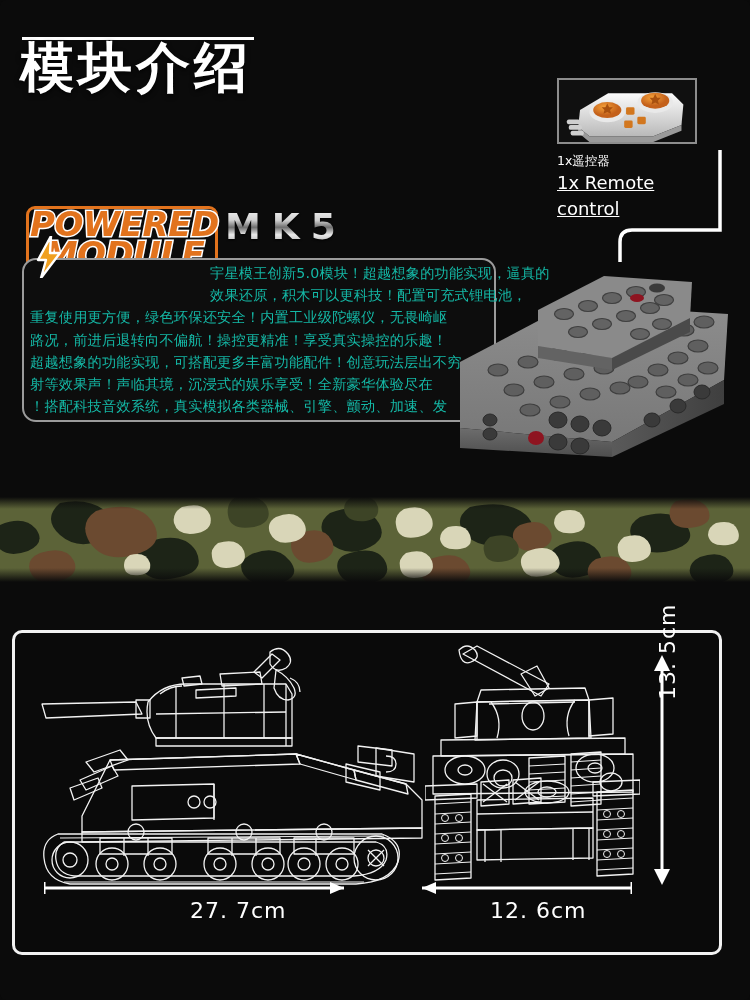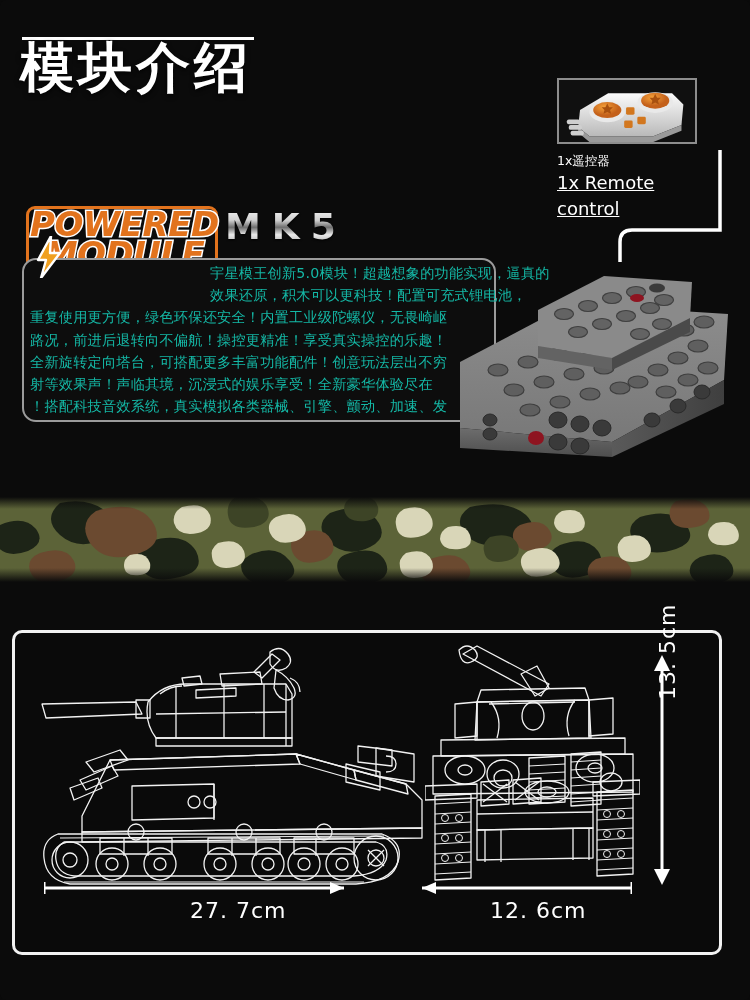--- a/index.html
+++ b/index.html
@@ -132,21 +132,21 @@
     </svg>
   </div>
   <div class="mk5">MK5</div>
 
   <div class="txt-panel"></div>
   <div class="body-text">
     <div class="ln i1">宇星模王创新5.0模块！超越想象的功能实现，逼真的</div>
     <div class="ln i2">效果还原，积木可以更科技！配置可充式锂电池，</div>
     <div class="ln">重复使用更方便，绿色环保还安全！内置工业级陀螺仪，无畏崎岖</div>
     <div class="ln">路况，前进后退转向不偏航！操控更精准！享受真实操控的乐趣！</div>
-    <div class="ln">全新旋转定向塔台，可搭配更多丰富功能配件！创意玩法层出不穷</div>
+    <div class="ln">超越想象的功能实现，可搭配更多丰富功能配件！创意玩法层出不穷</div>
     <div class="ln">射等效果声！声临其境，沉浸式的娱乐享受！全新豪华体验尽在</div>
     <div class="ln">！搭配科技音效系统，真实模拟各类器械、引擎、颤动、加速、发</div>
   </div>
 
   <svg class="callout" viewBox="0 0 112 112">
     <path d="M110 0 L110 80 L22 80 Q10 80 10 92 L10 112" fill="none" stroke="#fff" stroke-width="3.5"></path>
   </svg>
 
   <svg class="module-photo" viewBox="0 0 282 205">
     <defs>

